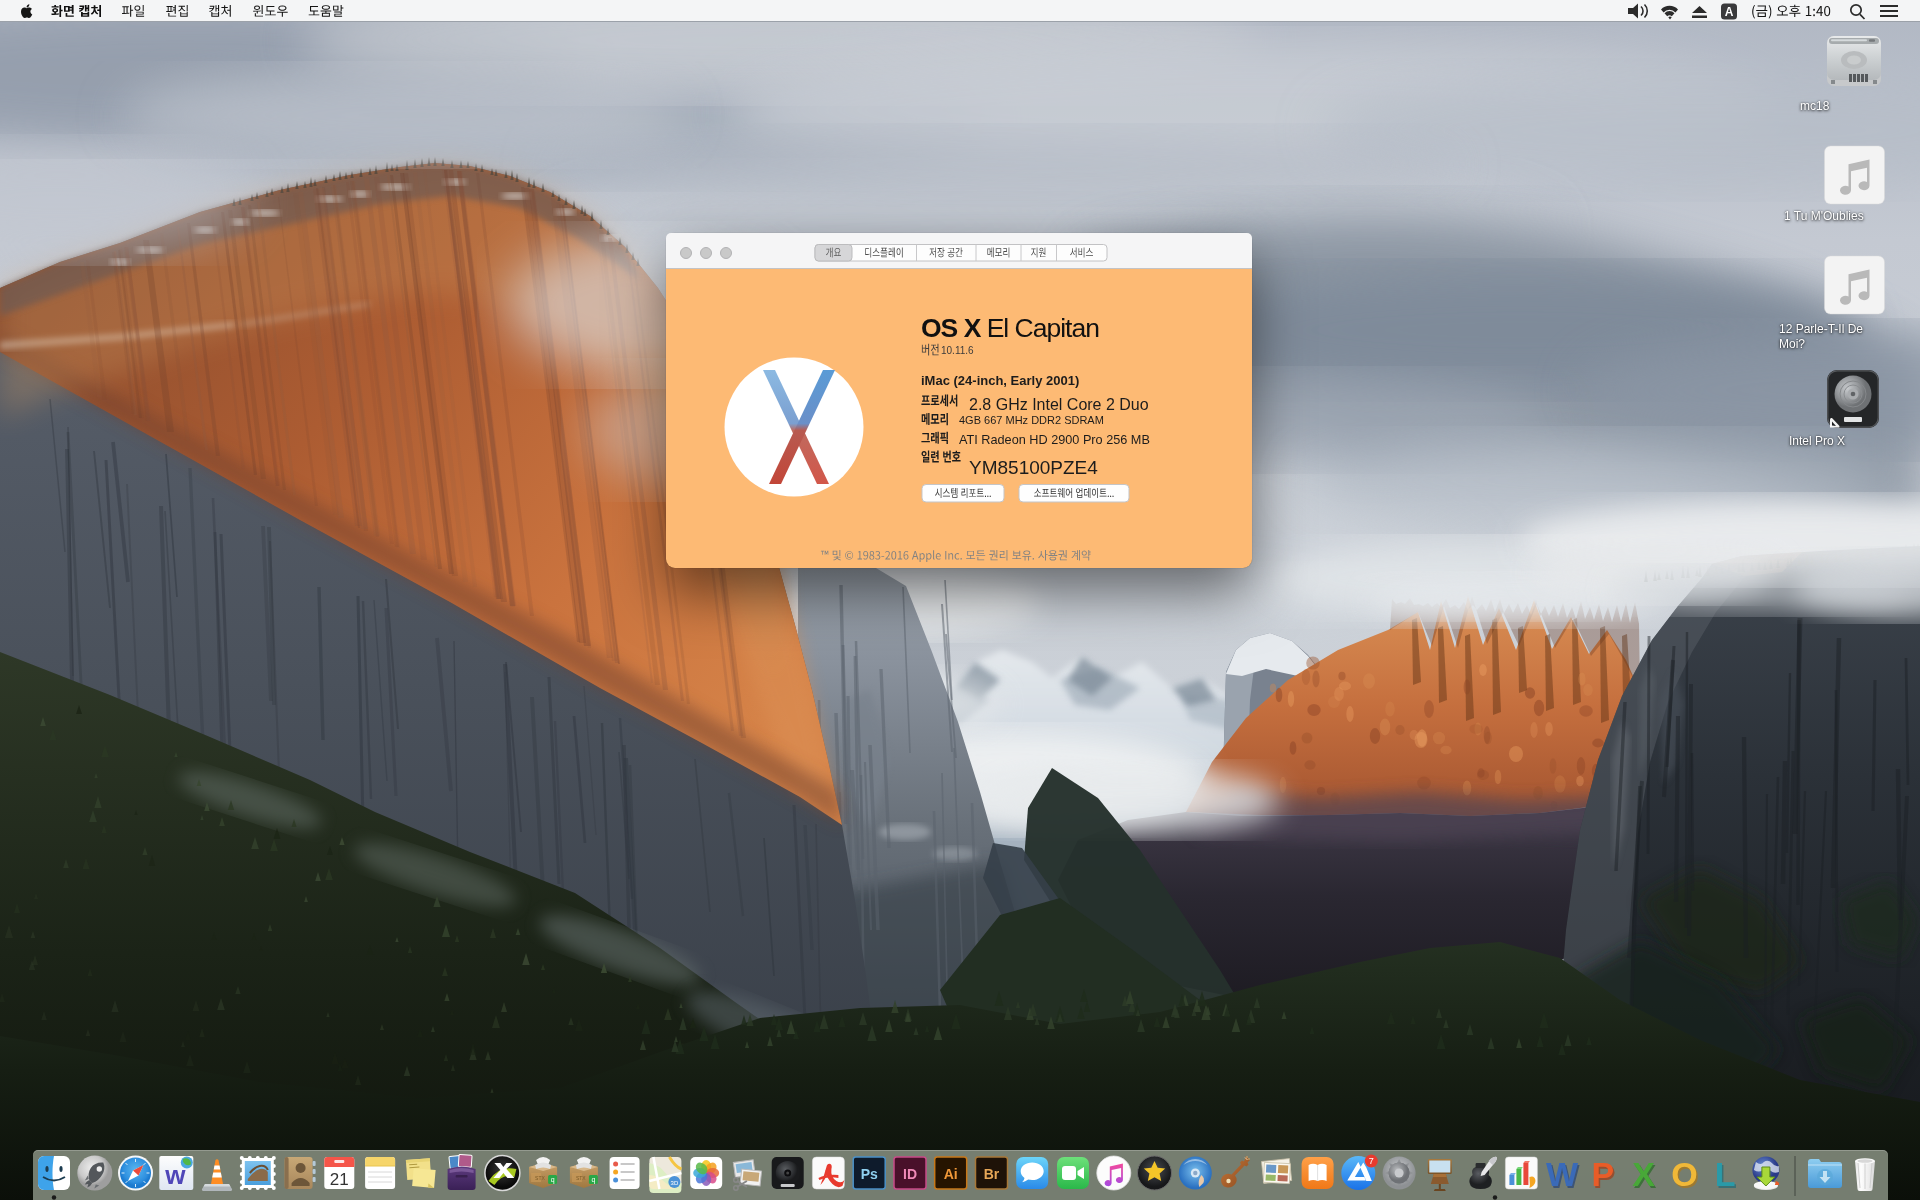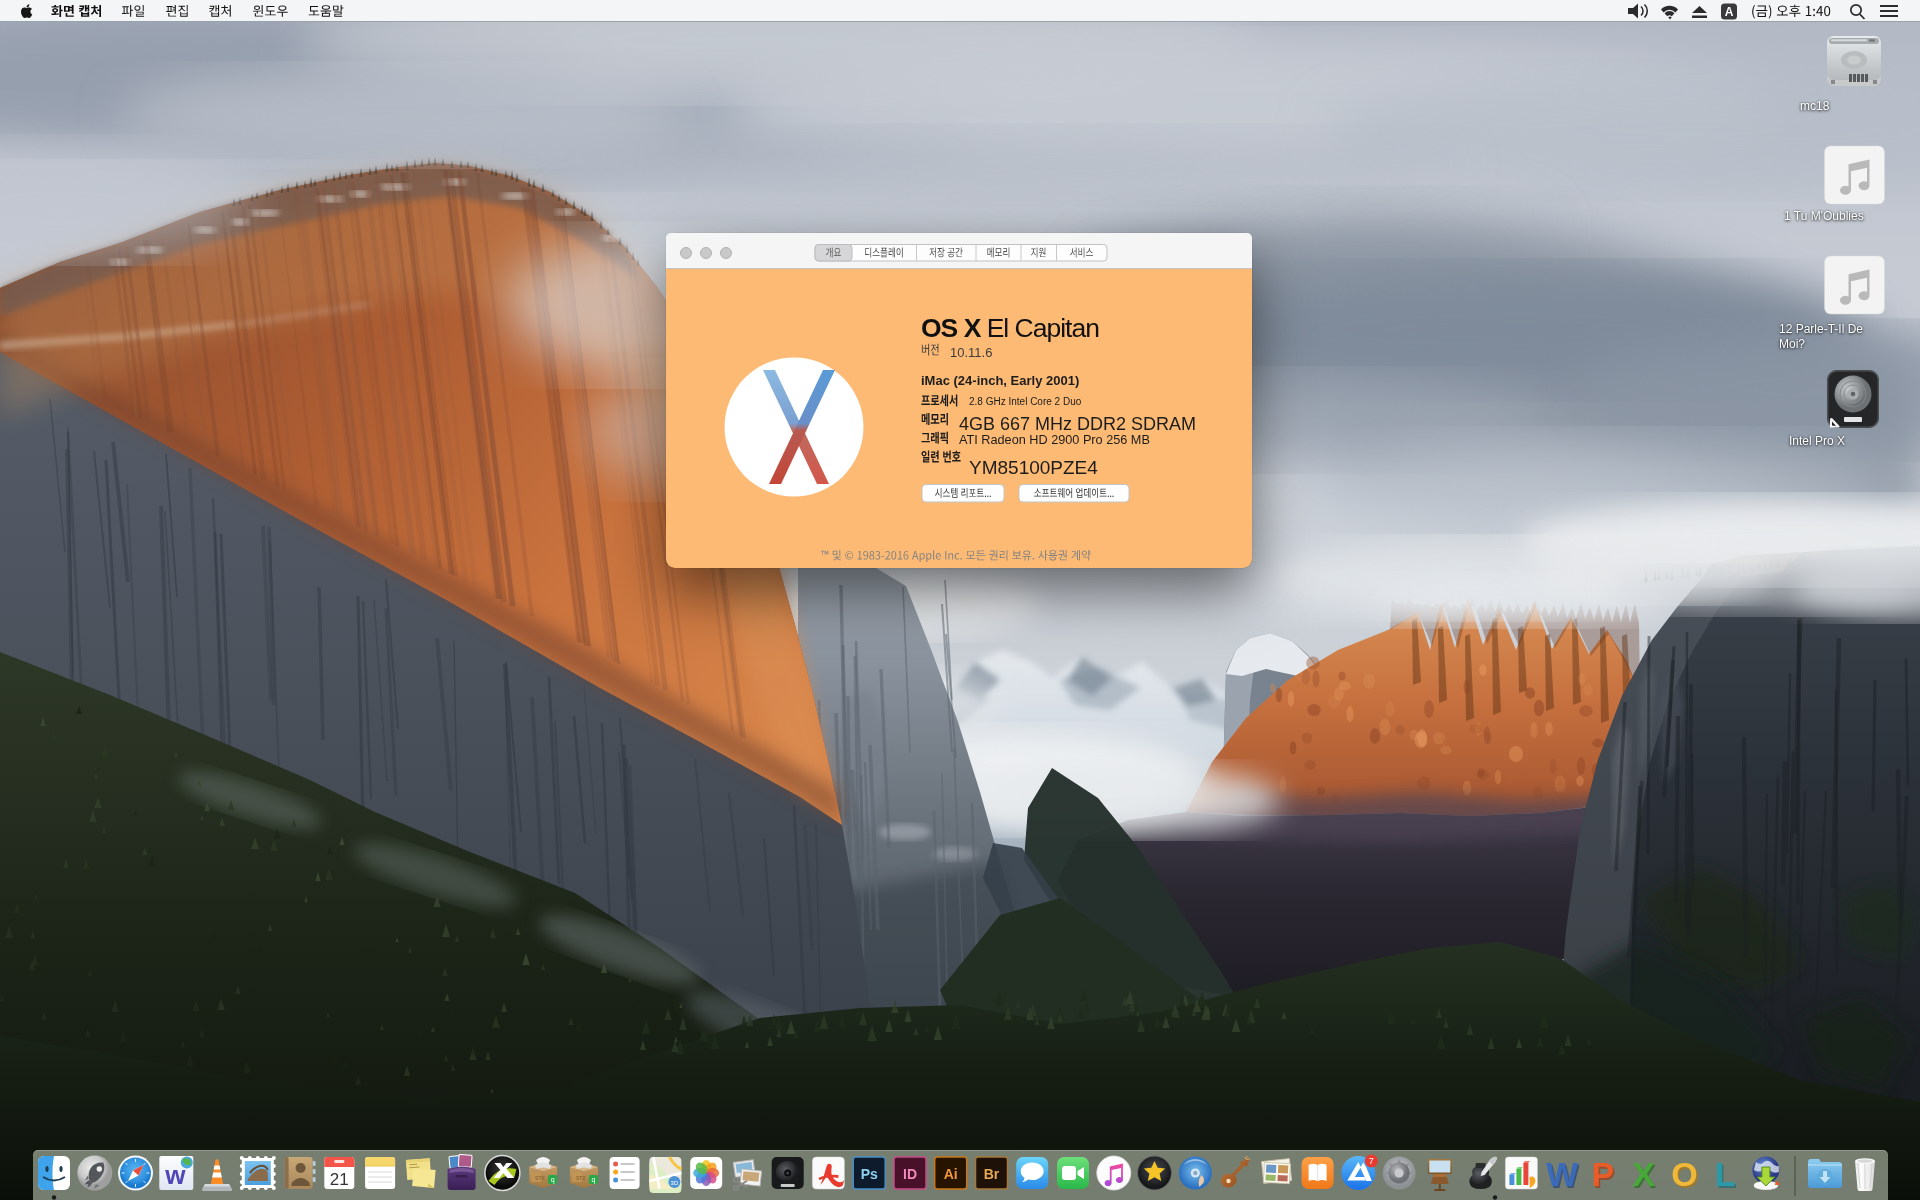--- a/index.html
+++ b/index.html
@@ -866,24 +866,24 @@
       <path transform="translate(255.0 191.0)" fill="#1c1c1c" d="M0.7 -9.7H4.4V-1.9H0.7ZM3.1 -8.3H1.9V-3.2H3.1ZM7.2 -10.9H8.5V1.1H7.2ZM3.7 -6.5H5.8V-5.1H3.7ZM5.3 -10.7H6.5V0.6H5.3Z M9.7 -1.7H18.3V-0.2H9.7ZM13.3 -4.3H14.7V-1.3H13.3ZM10.6 -10.0H17.3V-4.1H10.6ZM16.0 -8.6H12.0V-5.5H16.0Z M25.5 -10.9H26.9V1.2H25.5ZM19.6 -3.0H20.4Q21.2 -3.0 22.0 -3.1Q22.7 -3.1 23.4 -3.2Q24.1 -3.3 24.9 -3.4L25.0 -2.1Q23.9 -1.8 22.8 -1.7Q21.7 -1.6 20.4 -1.6H19.6ZM19.6 -9.9H24.0V-5.2H20.9V-2.5H19.6V-6.6H22.6V-8.5H19.6Z"></path>
       <path transform="translate(255.0 209.7)" fill="#1c1c1c" d="M1.3 -9.8H7.2V-8.4H1.3ZM0.4 -1.8H8.9V-0.4H0.4ZM6.5 -9.8H7.9V-8.4Q7.9 -7.5 7.9 -6.6Q7.8 -5.8 7.8 -4.8Q7.7 -3.8 7.5 -2.5L6.2 -2.7Q6.4 -3.9 6.4 -4.8Q6.5 -5.8 6.5 -6.7Q6.5 -7.5 6.5 -8.4Z M10.0 -2.9H10.7Q11.5 -2.9 12.3 -3.0Q13.0 -3.0 13.9 -3.2L14.0 -1.8Q13.1 -1.6 12.3 -1.6Q11.5 -1.5 10.7 -1.5H10.0ZM10.0 -9.7H13.5V-5.1H11.3V-2.4H10.0V-6.4H12.2V-8.3H10.0ZM16.5 -10.9H17.8V1.1H16.5ZM15.3 -6.3H16.8V-5.0H15.3ZM14.4 -10.7H15.7V0.6H14.4Z M19.5 -10.0H24.5V-8.6H19.5ZM19.4 -4.0 19.2 -5.4Q20.1 -5.4 21.0 -5.4Q22.0 -5.4 23.0 -5.5Q24.0 -5.5 24.9 -5.7L25.0 -4.4Q24.0 -4.2 23.1 -4.1Q22.1 -4.0 21.1 -4.0Q20.2 -4.0 19.4 -4.0ZM20.2 -8.9H21.5V-4.9H20.2ZM22.5 -8.9H23.8V-4.9H22.5ZM20.5 -3.0H26.9V1.2H25.5V-1.7H20.5ZM25.5 -10.9H26.9V-3.5H25.5Z"></path>
       <path transform="translate(255.0 228.5)" fill="#1c1c1c" d="M3.1 -10.5Q3.8 -10.5 4.3 -10.2Q4.9 -9.8 5.2 -9.2Q5.6 -8.6 5.6 -7.8Q5.6 -7.0 5.2 -6.4Q4.9 -5.7 4.3 -5.4Q3.8 -5.0 3.1 -5.0Q2.3 -5.0 1.8 -5.4Q1.2 -5.7 0.9 -6.4Q0.5 -7.0 0.5 -7.8Q0.5 -8.6 0.9 -9.2Q1.2 -9.8 1.8 -10.2Q2.3 -10.5 3.1 -10.5ZM3.1 -9.1Q2.7 -9.1 2.4 -9.0Q2.2 -8.8 2.0 -8.5Q1.9 -8.2 1.9 -7.8Q1.9 -7.4 2.0 -7.1Q2.2 -6.7 2.4 -6.6Q2.7 -6.4 3.1 -6.4Q3.4 -6.4 3.7 -6.6Q3.9 -6.7 4.1 -7.1Q4.3 -7.4 4.3 -7.8Q4.3 -8.2 4.1 -8.5Q3.9 -8.8 3.7 -9.0Q3.4 -9.1 3.1 -9.1ZM6.9 -10.9H8.2V-4.9H6.9ZM2.0 -4.4H8.2V-1.1H3.3V0.4H2.0V-2.3H6.9V-3.0H2.0ZM2.0 -0.3H8.4V1.0H2.0Z M10.1 -4.8H10.8Q11.6 -4.8 12.2 -4.9Q12.9 -4.9 13.4 -5.0Q14.0 -5.0 14.5 -5.1L14.7 -3.8Q14.1 -3.6 13.5 -3.6Q12.9 -3.5 12.3 -3.5Q11.6 -3.4 10.8 -3.4H10.1ZM10.1 -10.1H14.2V-6.2H11.4V-4.0H10.1V-7.5H12.9V-8.7H10.1ZM16.2 -10.9H17.6V-2.0H16.2ZM14.8 -9.1H16.5V-7.7H14.8ZM11.3 -0.5H17.8V0.9H11.3ZM11.3 -2.7H12.7V0.1H11.3ZM14.8 -6.4H16.5V-5.0H14.8Z M26.2 -7.7H28.7V-6.3H26.2ZM28.3 -10.9H29.7V-2.0H28.3ZM23.5 -0.4H29.9V0.9H23.5ZM23.5 -2.9H24.8V0.4H23.5ZM22.2 -10.1H23.5V-8.3H25.3V-10.1H26.6V-3.9H22.2ZM23.5 -6.9V-5.3H25.3V-6.9Z M31.5 -9.4H39.2V-8.0H31.5ZM31.1 -1.4H39.6V-0.1H31.1ZM34.7 -3.0H36.0V-0.9H34.7ZM35.4 -7.5Q36.3 -7.5 37.1 -7.2Q37.8 -6.9 38.2 -6.4Q38.5 -5.9 38.5 -5.1Q38.5 -4.4 38.2 -3.9Q37.8 -3.4 37.1 -3.1Q36.3 -2.8 35.4 -2.8Q34.4 -2.8 33.7 -3.1Q33.0 -3.4 32.6 -3.9Q32.2 -4.4 32.2 -5.1Q32.2 -5.9 32.6 -6.4Q33.0 -6.9 33.7 -7.2Q34.4 -7.5 35.4 -7.5ZM35.4 -6.2Q34.8 -6.2 34.4 -6.1Q34.0 -5.9 33.8 -5.7Q33.6 -5.5 33.6 -5.1Q33.6 -4.8 33.8 -4.6Q34.0 -4.4 34.4 -4.3Q34.8 -4.1 35.4 -4.1Q36.0 -4.1 36.4 -4.3Q36.7 -4.4 37.0 -4.6Q37.2 -4.8 37.2 -5.1Q37.2 -5.5 37.0 -5.7Q36.7 -5.9 36.4 -6.1Q36.0 -6.2 35.4 -6.2ZM34.7 -10.8H36.0V-8.5H34.7Z"></path>
       <rect x="256" y="251.5" width="82" height="17.5" rx="4" fill="#fefefe" stroke="#c5c5c7" stroke-width="1"></rect>
       <rect x="353" y="251.5" width="110" height="17.5" rx="4" fill="#fefefe" stroke="#c5c5c7" stroke-width="1"></rect>
       <path transform="translate(268.6 264.0)" fill="#333" d="M2.5 -8.2H3.1V-6.5Q3.1 -5.6 2.9 -4.8Q2.7 -4.0 2.4 -3.3Q2.1 -2.6 1.7 -2.1Q1.3 -1.5 0.8 -1.2L0.4 -2.0Q0.8 -2.2 1.2 -2.7Q1.6 -3.2 1.9 -3.8Q2.1 -4.4 2.3 -5.1Q2.5 -5.8 2.5 -6.5ZM2.6 -8.2H3.2V-6.5Q3.2 -5.8 3.3 -5.1Q3.5 -4.5 3.8 -3.9Q4.1 -3.3 4.4 -2.8Q4.8 -2.4 5.3 -2.1L4.8 -1.4Q4.4 -1.7 3.9 -2.2Q3.5 -2.7 3.2 -3.4Q2.9 -4.1 2.8 -4.9Q2.6 -5.6 2.6 -6.5ZM6.1 -9.1H6.8V0.9H6.1Z M11.4 -8.4H12.1V-7.6Q12.1 -7.0 11.9 -6.4Q11.7 -5.8 11.4 -5.3Q11.1 -4.8 10.7 -4.4Q10.3 -4.0 9.8 -3.8Q9.4 -3.5 8.9 -3.3L8.6 -4.1Q9.0 -4.2 9.4 -4.4Q9.8 -4.7 10.2 -5.0Q10.6 -5.3 10.8 -5.8Q11.1 -6.2 11.3 -6.7Q11.4 -7.1 11.4 -7.6ZM11.6 -8.4H12.2V-7.6Q12.2 -7.1 12.3 -6.7Q12.5 -6.2 12.8 -5.8Q13.1 -5.3 13.4 -5.0Q13.8 -4.7 14.2 -4.4Q14.6 -4.2 15.0 -4.1L14.7 -3.3Q14.2 -3.5 13.8 -3.8Q13.3 -4.0 12.9 -4.4Q12.5 -4.8 12.2 -5.3Q11.9 -5.8 11.7 -6.4Q11.6 -7.0 11.6 -7.6ZM8.3 -1.2H15.4V-0.5H8.3Z M19.6 -6.6H20.9V-5.9H19.6ZM16.6 -4.4H17.1Q17.7 -4.4 18.1 -4.5Q18.6 -4.5 19.0 -4.5Q19.4 -4.6 19.8 -4.7L19.9 -4.0Q19.5 -3.9 19.1 -3.8Q18.6 -3.7 18.2 -3.7Q17.7 -3.7 17.1 -3.7H16.6ZM16.6 -8.4H19.5V-7.7H17.3V-4.0H16.6ZM17.0 -6.5H19.2V-5.8H17.0ZM22.1 -9.1H22.8V-3.1H22.1ZM20.6 -8.9H21.3V-3.2H20.6ZM17.7 -2.6H22.8V0.7H17.7ZM22.1 -1.9H18.4V-0.0H22.1Z M32.1 -9.1H32.8V0.9H32.1ZM26.9 -2.3H27.5Q28.2 -2.3 28.8 -2.3Q29.4 -2.4 30.0 -2.4Q30.7 -2.5 31.4 -2.7L31.4 -1.9Q30.4 -1.7 29.4 -1.6Q28.5 -1.5 27.5 -1.5H26.9ZM26.9 -8.2H30.4V-4.6H27.6V-2.0H26.9V-5.4H29.7V-7.4H26.9Z M34.3 -1.1H41.4V-0.4H34.3ZM37.5 -3.7H38.2V-0.8H37.5ZM34.9 -8.1H40.7V-7.4H34.9ZM35.0 -4.1H40.7V-3.4H35.0ZM36.1 -7.5H36.9V-4.0H36.1ZM38.8 -7.5H39.5V-4.0H38.8Z M43.1 -3.7H48.4V-3.0H43.1ZM42.2 -1.2H49.2V-0.4H42.2ZM43.1 -8.2H48.4V-7.5H43.8V-3.5H43.1ZM43.6 -6.0H48.2V-5.3H43.6Z M50.9 0.1Q50.6 0.1 50.5 -0.1Q50.3 -0.3 50.3 -0.6Q50.3 -1.0 50.5 -1.2Q50.6 -1.4 50.9 -1.4Q51.1 -1.4 51.3 -1.2Q51.4 -1.0 51.4 -0.6Q51.4 -0.3 51.3 -0.1Q51.1 0.1 50.9 0.1Z M53.3 0.1Q53.0 0.1 52.9 -0.1Q52.7 -0.3 52.7 -0.6Q52.7 -1.0 52.9 -1.2Q53.0 -1.4 53.3 -1.4Q53.5 -1.4 53.7 -1.2Q53.8 -1.0 53.8 -0.6Q53.8 -0.3 53.7 -0.1Q53.5 0.1 53.3 0.1Z M55.6 0.1Q55.4 0.1 55.2 -0.1Q55.1 -0.3 55.1 -0.6Q55.1 -1.0 55.2 -1.2Q55.4 -1.4 55.6 -1.4Q55.9 -1.4 56.0 -1.2Q56.2 -1.0 56.2 -0.6Q56.2 -0.3 56.0 -0.1Q55.9 0.1 55.6 0.1Z"></path>
       <path transform="translate(367.7 264.0)" fill="#333" d="M0.4 -1.2H7.5V-0.4H0.4ZM3.6 -3.6H4.3V-0.9H3.6ZM3.5 -8.4H4.2V-7.7Q4.2 -7.0 4.0 -6.5Q3.8 -5.9 3.5 -5.4Q3.2 -4.9 2.8 -4.5Q2.4 -4.1 1.9 -3.9Q1.5 -3.6 1.0 -3.5L0.7 -4.2Q1.1 -4.3 1.5 -4.6Q1.9 -4.8 2.3 -5.1Q2.7 -5.4 2.9 -5.8Q3.2 -6.2 3.4 -6.7Q3.5 -7.2 3.5 -7.7ZM3.7 -8.4H4.3V-7.7Q4.3 -7.2 4.4 -6.7Q4.6 -6.2 4.9 -5.8Q5.2 -5.4 5.5 -5.1Q5.9 -4.8 6.3 -4.6Q6.7 -4.3 7.1 -4.2L6.8 -3.5Q6.3 -3.6 5.9 -3.9Q5.4 -4.1 5.0 -4.5Q4.6 -4.9 4.3 -5.4Q4.0 -5.9 3.8 -6.5Q3.7 -7.0 3.7 -7.7Z M8.3 -1.2H15.4V-0.4H8.3ZM8.9 -8.1H14.7V-7.3H8.9ZM9.0 -3.9H14.7V-3.2H9.0ZM10.1 -7.4H10.9V-3.8H10.1ZM12.8 -7.4H13.5V-3.8H12.8Z M17.1 -3.7H22.4V-3.0H17.1ZM16.2 -1.2H23.3V-0.4H16.2ZM17.1 -8.2H22.4V-7.5H17.8V-3.5H17.1ZM17.6 -6.0H22.2V-5.3H17.6Z M26.1 -8.5Q26.6 -8.5 26.9 -8.2Q27.3 -8.0 27.5 -7.6Q27.7 -7.2 27.7 -6.6Q27.7 -6.1 27.5 -5.7Q27.3 -5.2 26.9 -5.0Q26.6 -4.8 26.1 -4.8Q25.6 -4.8 25.2 -5.0Q24.8 -5.2 24.6 -5.7Q24.4 -6.1 24.4 -6.6Q24.4 -7.2 24.6 -7.6Q24.8 -8.0 25.2 -8.2Q25.6 -8.5 26.1 -8.5ZM26.1 -7.8Q25.8 -7.8 25.5 -7.6Q25.3 -7.5 25.2 -7.2Q25.0 -7.0 25.0 -6.6Q25.0 -6.3 25.2 -6.0Q25.3 -5.8 25.5 -5.6Q25.8 -5.5 26.1 -5.5Q26.4 -5.5 26.6 -5.6Q26.8 -5.8 27.0 -6.0Q27.1 -6.3 27.1 -6.6Q27.1 -7.0 27.0 -7.2Q26.8 -7.5 26.6 -7.6Q26.4 -7.8 26.1 -7.8ZM30.0 -9.1H30.7V0.9H30.0ZM28.5 -8.9H29.2V0.3H28.5ZM27.1 -2.6H28.8V-1.9H27.1ZM25.7 -3.6H26.4V0.0H25.7ZM24.1 -3.3 24.0 -4.0Q24.4 -4.0 24.9 -4.0Q25.4 -4.0 26.0 -4.1Q26.5 -4.1 27.0 -4.1Q27.6 -4.2 28.0 -4.3L28.1 -3.6Q27.4 -3.4 26.7 -3.4Q26.0 -3.3 25.3 -3.3Q24.6 -3.3 24.1 -3.3Z M34.1 -8.3Q34.6 -8.3 35.1 -7.9Q35.5 -7.5 35.8 -6.7Q36.0 -5.9 36.0 -4.9Q36.0 -3.8 35.8 -3.0Q35.5 -2.2 35.1 -1.8Q34.6 -1.4 34.1 -1.4Q33.5 -1.4 33.1 -1.8Q32.6 -2.2 32.4 -3.0Q32.1 -3.8 32.1 -4.9Q32.1 -5.9 32.4 -6.7Q32.6 -7.5 33.1 -7.9Q33.5 -8.3 34.1 -8.3ZM34.1 -7.5Q33.7 -7.5 33.4 -7.2Q33.1 -6.9 33.0 -6.3Q32.8 -5.7 32.8 -4.9Q32.8 -4.1 33.0 -3.5Q33.1 -2.9 33.4 -2.5Q33.7 -2.2 34.1 -2.2Q34.4 -2.2 34.7 -2.5Q35.0 -2.9 35.2 -3.5Q35.3 -4.1 35.3 -4.9Q35.3 -5.7 35.2 -6.3Q35.0 -6.9 34.7 -7.2Q34.4 -7.5 34.1 -7.5ZM37.7 -9.1H38.4V0.9H37.7ZM35.8 -5.3H38.0V-4.6H35.8Z M46.1 -6.7H48.2V-6.0H46.1ZM44.3 -8.6Q44.9 -8.6 45.4 -8.3Q45.8 -8.1 46.1 -7.5Q46.3 -7.0 46.3 -6.3Q46.3 -5.7 46.1 -5.1Q45.8 -4.6 45.4 -4.3Q44.9 -4.0 44.3 -4.0Q43.7 -4.0 43.3 -4.3Q42.8 -4.6 42.6 -5.1Q42.3 -5.7 42.3 -6.3Q42.3 -7.0 42.6 -7.5Q42.8 -8.1 43.3 -8.3Q43.7 -8.6 44.3 -8.6ZM44.3 -7.9Q43.9 -7.9 43.7 -7.7Q43.4 -7.5 43.2 -7.1Q43.0 -6.8 43.0 -6.3Q43.0 -5.9 43.2 -5.5Q43.4 -5.2 43.7 -5.0Q43.9 -4.8 44.3 -4.8Q44.7 -4.8 45.0 -5.0Q45.3 -5.2 45.5 -5.5Q45.6 -5.9 45.6 -6.3Q45.6 -6.8 45.5 -7.1Q45.3 -7.5 45.0 -7.7Q44.7 -7.9 44.3 -7.9ZM47.9 -9.1H48.6V-3.8H47.9ZM43.6 -3.3H44.3V-2.0H47.9V-3.3H48.6V0.7H43.6ZM44.3 -1.3V-0.0H47.9V-1.3Z M56.0 -9.1H56.7V0.9H56.0ZM52.8 -5.3H54.7V-4.5H52.8ZM54.4 -8.9H55.1V0.3H54.4ZM50.4 -2.3H50.9Q51.5 -2.3 52.0 -2.3Q52.4 -2.3 52.8 -2.4Q53.3 -2.5 53.7 -2.6L53.8 -1.8Q53.3 -1.7 52.9 -1.6Q52.5 -1.6 52.0 -1.6Q51.5 -1.5 50.9 -1.5H50.4ZM50.4 -7.9H53.3V-7.1H51.1V-2.0H50.4Z M63.6 -9.1H64.3V0.9H63.6ZM60.3 -8.3Q60.8 -8.3 61.3 -7.9Q61.7 -7.5 62.0 -6.7Q62.2 -5.9 62.2 -4.9Q62.2 -3.8 62.0 -3.0Q61.7 -2.2 61.3 -1.8Q60.8 -1.4 60.3 -1.4Q59.7 -1.4 59.2 -1.8Q58.8 -2.2 58.5 -3.0Q58.3 -3.8 58.3 -4.9Q58.3 -5.9 58.5 -6.7Q58.8 -7.5 59.2 -7.9Q59.7 -8.3 60.3 -8.3ZM60.3 -7.5Q59.9 -7.5 59.6 -7.2Q59.3 -6.9 59.1 -6.3Q59.0 -5.7 59.0 -4.9Q59.0 -4.1 59.1 -3.5Q59.3 -2.9 59.6 -2.5Q59.9 -2.2 60.3 -2.2Q60.6 -2.2 60.9 -2.5Q61.2 -2.9 61.4 -3.5Q61.5 -4.1 61.5 -4.9Q61.5 -5.7 61.4 -6.3Q61.2 -6.9 60.9 -7.2Q60.6 -7.5 60.3 -7.5Z M66.8 -3.7H72.1V-3.0H66.8ZM65.9 -1.2H72.9V-0.4H65.9ZM66.8 -8.2H72.0V-7.5H67.5V-3.5H66.8ZM67.3 -6.0H71.9V-5.3H67.3Z M74.6 0.1Q74.3 0.1 74.2 -0.1Q74.0 -0.3 74.0 -0.6Q74.0 -1.0 74.2 -1.2Q74.3 -1.4 74.6 -1.4Q74.8 -1.4 75.0 -1.2Q75.1 -1.0 75.1 -0.6Q75.1 -0.3 75.0 -0.1Q74.8 0.1 74.6 0.1Z M76.9 0.1Q76.7 0.1 76.5 -0.1Q76.4 -0.3 76.4 -0.6Q76.4 -1.0 76.5 -1.2Q76.7 -1.4 76.9 -1.4Q77.2 -1.4 77.3 -1.2Q77.5 -1.0 77.5 -0.6Q77.5 -0.3 77.3 -0.1Q77.2 0.1 76.9 0.1Z M79.3 0.1Q79.1 0.1 78.9 -0.1Q78.8 -0.3 78.8 -0.6Q78.8 -1.0 78.9 -1.2Q79.1 -1.4 79.3 -1.4Q79.6 -1.4 79.7 -1.2Q79.9 -1.0 79.9 -0.6Q79.9 -0.3 79.7 -0.1Q79.6 0.1 79.3 0.1Z"></path>
       <path transform="translate(154.9 326.5)" fill="#828282" d="M1.3 -4.7V-8.0H0.0V-8.7H3.2V-8.0H2.0V-4.7ZM3.8 -4.7V-8.7H4.7L5.3 -7.2L5.6 -6.2H5.6L6.0 -7.2L6.5 -8.7H7.4V-4.7H6.8V-6.5L6.8 -7.8H6.8L5.9 -5.3H5.3L4.4 -7.8H4.4L4.5 -6.5V-4.7Z M11.8 -8.8H16.4V-4.6H11.8ZM15.5 -8.1H12.7V-5.3H15.5ZM18.5 -9.5H19.4V-3.5H18.5ZM15.8 -2.3H16.5V-2.1Q16.5 -1.5 16.2 -1.1Q15.9 -0.6 15.4 -0.2Q14.9 0.2 14.2 0.5Q13.5 0.7 12.8 0.9L12.5 0.1Q13.0 0.1 13.5 -0.1Q14.0 -0.2 14.4 -0.5Q14.8 -0.7 15.1 -0.9Q15.4 -1.2 15.6 -1.5Q15.8 -1.8 15.8 -2.1ZM15.9 -2.3H16.7V-2.1Q16.7 -1.7 17.0 -1.4Q17.2 -1.0 17.7 -0.7Q18.1 -0.4 18.7 -0.2Q19.3 0.0 19.9 0.1L19.6 0.9Q18.9 0.7 18.2 0.5Q17.5 0.2 17.0 -0.2Q16.5 -0.6 16.2 -1.1Q15.9 -1.6 15.9 -2.1ZM12.9 -2.8H19.6V-2.1H12.9ZM15.8 -3.8H16.7V-2.5H15.8Z M28.3 0.1Q27.5 0.1 26.8 -0.2Q26.0 -0.5 25.5 -1.0Q25.0 -1.6 24.6 -2.4Q24.3 -3.2 24.3 -4.2Q24.3 -5.1 24.6 -5.9Q25.0 -6.7 25.5 -7.3Q26.0 -7.8 26.8 -8.1Q27.5 -8.4 28.3 -8.4Q29.1 -8.4 29.8 -8.1Q30.5 -7.8 31.0 -7.3Q31.6 -6.7 31.9 -5.9Q32.2 -5.1 32.2 -4.2Q32.2 -3.2 31.9 -2.4Q31.6 -1.6 31.0 -1.0Q30.5 -0.5 29.8 -0.2Q29.1 0.1 28.3 0.1ZM28.3 -0.4Q29.0 -0.4 29.6 -0.7Q30.2 -0.9 30.6 -1.4Q31.1 -1.9 31.4 -2.6Q31.6 -3.3 31.6 -4.2Q31.6 -5.0 31.4 -5.7Q31.1 -6.4 30.6 -6.9Q30.2 -7.3 29.6 -7.6Q29.0 -7.9 28.3 -7.9Q27.6 -7.9 27.0 -7.6Q26.4 -7.3 25.9 -6.9Q25.4 -6.4 25.2 -5.7Q24.9 -5.0 24.9 -4.2Q24.9 -3.3 25.2 -2.6Q25.4 -1.9 25.9 -1.4Q26.4 -0.9 27.0 -0.7Q27.6 -0.4 28.3 -0.4ZM28.4 -1.6Q27.7 -1.6 27.2 -1.9Q26.7 -2.2 26.4 -2.8Q26.1 -3.4 26.1 -4.2Q26.1 -4.9 26.5 -5.4Q26.8 -6.0 27.3 -6.3Q27.8 -6.6 28.4 -6.6Q28.9 -6.6 29.3 -6.4Q29.6 -6.2 29.9 -5.9L29.5 -5.3Q29.2 -5.6 29.0 -5.7Q28.8 -5.9 28.4 -5.9Q27.8 -5.9 27.4 -5.4Q27.0 -4.9 27.0 -4.2Q27.0 -3.3 27.3 -2.8Q27.7 -2.3 28.4 -2.3Q28.8 -2.3 29.1 -2.5Q29.4 -2.6 29.6 -2.9L30.0 -2.3Q29.7 -2.0 29.3 -1.8Q28.9 -1.6 28.4 -1.6Z M36.7 0.0V-0.9H38.5V-7.2H37.1V-7.8Q37.6 -7.9 38.0 -8.1Q38.4 -8.2 38.7 -8.4H39.5V-0.9H41.1V0.0Z M44.4 0.1Q43.7 0.1 43.3 -0.1Q42.8 -0.3 42.5 -0.7L43.0 -1.4Q43.3 -1.1 43.6 -0.9Q44.0 -0.7 44.4 -0.7Q44.8 -0.7 45.1 -0.9Q45.5 -1.1 45.8 -1.6Q46.0 -2.0 46.2 -2.8Q46.4 -3.5 46.4 -4.6Q46.4 -5.6 46.2 -6.3Q46.0 -7.0 45.6 -7.4Q45.2 -7.8 44.6 -7.8Q44.2 -7.8 43.9 -7.5Q43.6 -7.3 43.4 -6.9Q43.2 -6.4 43.2 -5.8Q43.2 -5.3 43.4 -4.9Q43.6 -4.4 43.9 -4.2Q44.2 -4.0 44.7 -4.0Q45.1 -4.0 45.5 -4.2Q46.0 -4.5 46.4 -5.1L46.4 -4.3Q46.2 -4.0 45.9 -3.7Q45.5 -3.5 45.2 -3.3Q44.9 -3.2 44.5 -3.2Q43.8 -3.2 43.3 -3.5Q42.8 -3.8 42.6 -4.4Q42.3 -5.0 42.3 -5.8Q42.3 -6.7 42.6 -7.3Q42.9 -7.9 43.5 -8.2Q44.0 -8.6 44.6 -8.6Q45.2 -8.6 45.7 -8.3Q46.2 -8.1 46.5 -7.6Q46.9 -7.1 47.1 -6.3Q47.3 -5.6 47.3 -4.6Q47.3 -3.3 47.1 -2.4Q46.8 -1.5 46.4 -0.9Q46.0 -0.4 45.5 -0.1Q44.9 0.1 44.4 0.1Z M50.9 0.1Q50.2 0.1 49.6 -0.1Q49.0 -0.4 48.7 -0.9Q48.4 -1.4 48.4 -2.1Q48.4 -2.7 48.6 -3.1Q48.8 -3.6 49.2 -3.9Q49.5 -4.2 49.9 -4.4V-4.5Q49.4 -4.8 49.1 -5.3Q48.8 -5.8 48.8 -6.4Q48.8 -7.1 49.1 -7.5Q49.3 -8.0 49.8 -8.3Q50.3 -8.6 51.0 -8.6Q51.7 -8.6 52.1 -8.3Q52.6 -8.0 52.9 -7.5Q53.2 -7.0 53.2 -6.3Q53.2 -5.9 53.0 -5.5Q52.8 -5.1 52.6 -4.8Q52.3 -4.5 52.1 -4.3V-4.2Q52.5 -4.0 52.8 -3.7Q53.1 -3.4 53.3 -3.0Q53.4 -2.6 53.4 -2.0Q53.4 -1.4 53.1 -0.9Q52.8 -0.4 52.3 -0.1Q51.7 0.1 50.9 0.1ZM51.5 -4.6Q51.9 -5.0 52.1 -5.4Q52.3 -5.8 52.3 -6.3Q52.3 -6.7 52.2 -7.0Q52.0 -7.4 51.7 -7.6Q51.4 -7.8 51.0 -7.8Q50.4 -7.8 50.0 -7.4Q49.7 -7.0 49.7 -6.4Q49.7 -5.9 49.9 -5.6Q50.2 -5.2 50.6 -5.0Q51.0 -4.8 51.5 -4.6ZM51.0 -0.6Q51.4 -0.6 51.8 -0.8Q52.1 -1.0 52.3 -1.3Q52.5 -1.6 52.5 -2.1Q52.5 -2.5 52.3 -2.8Q52.1 -3.1 51.9 -3.3Q51.6 -3.6 51.2 -3.7Q50.8 -3.9 50.4 -4.1Q49.9 -3.8 49.6 -3.3Q49.3 -2.8 49.3 -2.2Q49.3 -1.7 49.5 -1.4Q49.7 -1.0 50.1 -0.8Q50.5 -0.6 51.0 -0.6Z M56.8 0.1Q56.2 0.1 55.7 -0.0Q55.2 -0.2 54.9 -0.4Q54.5 -0.7 54.3 -1.0L54.8 -1.7Q55.1 -1.3 55.6 -1.0Q56.1 -0.7 56.8 -0.7Q57.2 -0.7 57.6 -0.9Q58.0 -1.1 58.2 -1.5Q58.4 -1.8 58.4 -2.3Q58.4 -2.8 58.1 -3.2Q57.9 -3.6 57.4 -3.8Q56.8 -4.0 55.9 -4.0V-4.8Q56.7 -4.8 57.2 -5.0Q57.7 -5.2 57.9 -5.6Q58.1 -5.9 58.1 -6.4Q58.1 -7.0 57.7 -7.4Q57.4 -7.7 56.8 -7.7Q56.3 -7.7 55.9 -7.5Q55.4 -7.3 55.1 -6.9L54.6 -7.6Q55.0 -8.0 55.6 -8.3Q56.1 -8.6 56.8 -8.6Q57.5 -8.6 58.0 -8.3Q58.5 -8.1 58.8 -7.6Q59.1 -7.1 59.1 -6.5Q59.1 -5.7 58.7 -5.2Q58.3 -4.7 57.7 -4.5V-4.4Q58.2 -4.3 58.6 -4.0Q58.9 -3.7 59.2 -3.3Q59.4 -2.8 59.4 -2.3Q59.4 -1.5 59.0 -1.0Q58.7 -0.4 58.1 -0.1Q57.5 0.1 56.8 0.1Z M60.5 -2.8V-3.6H63.3V-2.8Z M64.3 0.0V-0.6Q65.5 -1.8 66.4 -2.7Q67.2 -3.7 67.6 -4.5Q68.0 -5.3 68.0 -6.1Q68.0 -6.5 67.8 -6.9Q67.6 -7.3 67.3 -7.5Q67.0 -7.7 66.5 -7.7Q66.0 -7.7 65.6 -7.5Q65.1 -7.2 64.8 -6.8L64.2 -7.3Q64.7 -7.9 65.3 -8.2Q65.8 -8.6 66.6 -8.6Q67.3 -8.6 67.8 -8.3Q68.4 -8.0 68.6 -7.4Q68.9 -6.9 68.9 -6.1Q68.9 -5.3 68.5 -4.4Q68.1 -3.5 67.4 -2.7Q66.7 -1.8 65.8 -0.8Q66.1 -0.9 66.5 -0.9Q66.8 -0.9 67.1 -0.9H69.3V0.0Z M72.9 0.1Q72.1 0.1 71.6 -0.3Q71.0 -0.8 70.7 -1.8Q70.4 -2.8 70.4 -4.2Q70.4 -5.7 70.7 -6.7Q71.0 -7.6 71.6 -8.1Q72.1 -8.6 72.9 -8.6Q73.7 -8.6 74.2 -8.1Q74.8 -7.6 75.1 -6.7Q75.4 -5.7 75.4 -4.2Q75.4 -2.8 75.1 -1.8Q74.8 -0.8 74.2 -0.3Q73.7 0.1 72.9 0.1ZM72.9 -0.7Q73.4 -0.7 73.7 -1.1Q74.0 -1.4 74.2 -2.2Q74.4 -3.0 74.4 -4.2Q74.4 -5.5 74.2 -6.3Q74.0 -7.0 73.7 -7.4Q73.4 -7.8 72.9 -7.8Q72.5 -7.8 72.1 -7.4Q71.8 -7.0 71.6 -6.3Q71.4 -5.5 71.4 -4.2Q71.4 -3.0 71.6 -2.2Q71.8 -1.4 72.1 -1.1Q72.5 -0.7 72.9 -0.7Z M76.9 0.0V-0.9H78.7V-7.2H77.3V-7.8Q77.8 -7.9 78.2 -8.1Q78.6 -8.2 78.9 -8.4H79.7V-0.9H81.3V0.0Z M85.3 0.1Q84.7 0.1 84.2 -0.1Q83.7 -0.4 83.4 -0.9Q83.0 -1.4 82.8 -2.2Q82.6 -3.0 82.6 -4.0Q82.6 -5.3 82.8 -6.1Q83.1 -7.0 83.5 -7.5Q83.9 -8.1 84.5 -8.3Q85.0 -8.6 85.6 -8.6Q86.2 -8.6 86.6 -8.3Q87.1 -8.1 87.4 -7.7L86.9 -7.1Q86.6 -7.4 86.3 -7.5Q86.0 -7.7 85.6 -7.7Q85.0 -7.7 84.6 -7.4Q84.1 -7.0 83.8 -6.2Q83.5 -5.4 83.5 -4.0Q83.5 -2.9 83.7 -2.2Q83.9 -1.4 84.3 -1.1Q84.7 -0.7 85.3 -0.7Q85.7 -0.7 86.0 -0.9Q86.3 -1.2 86.5 -1.6Q86.6 -2.0 86.6 -2.6Q86.6 -3.2 86.5 -3.6Q86.3 -4.0 86.0 -4.2Q85.7 -4.5 85.2 -4.5Q84.8 -4.5 84.4 -4.2Q83.9 -3.9 83.5 -3.3L83.5 -4.1Q83.7 -4.5 84.0 -4.7Q84.3 -5.0 84.7 -5.1Q85.0 -5.2 85.4 -5.2Q86.0 -5.2 86.5 -4.9Q87.0 -4.6 87.3 -4.1Q87.6 -3.5 87.6 -2.6Q87.6 -1.8 87.3 -1.2Q87.0 -0.5 86.4 -0.2Q85.9 0.1 85.3 0.1Z M91.0 0.0 93.8 -8.4H94.9L97.6 0.0H96.5L95.1 -4.7Q94.9 -5.4 94.7 -6.1Q94.5 -6.8 94.3 -7.6H94.3Q94.1 -6.8 93.9 -6.1Q93.7 -5.4 93.5 -4.7L92.1 0.0ZM92.5 -2.6V-3.4H96.2V-2.6Z M98.7 2.6V-6.2H99.5L99.6 -5.5H99.6Q100.0 -5.9 100.5 -6.1Q101.0 -6.4 101.5 -6.4Q102.2 -6.4 102.8 -6.0Q103.3 -5.6 103.6 -4.9Q103.8 -4.2 103.8 -3.2Q103.8 -2.2 103.5 -1.4Q103.1 -0.6 102.5 -0.2Q101.9 0.1 101.3 0.1Q100.9 0.1 100.4 -0.0Q100.0 -0.2 99.6 -0.6L99.7 0.5V2.6ZM101.1 -0.7Q101.6 -0.7 102.0 -1.0Q102.4 -1.3 102.6 -1.9Q102.8 -2.4 102.8 -3.2Q102.8 -3.9 102.6 -4.4Q102.5 -4.9 102.1 -5.2Q101.8 -5.5 101.2 -5.5Q100.9 -5.5 100.5 -5.3Q100.1 -5.1 99.7 -4.7V-1.4Q100.1 -1.0 100.4 -0.9Q100.8 -0.7 101.1 -0.7Z M105.4 2.6V-6.2H106.2L106.3 -5.5H106.4Q106.8 -5.9 107.3 -6.1Q107.7 -6.4 108.3 -6.4Q109.0 -6.4 109.6 -6.0Q110.1 -5.6 110.3 -4.9Q110.6 -4.2 110.6 -3.2Q110.6 -2.2 110.2 -1.4Q109.9 -0.6 109.3 -0.2Q108.7 0.1 108.0 0.1Q107.6 0.1 107.2 -0.0Q106.8 -0.2 106.4 -0.6L106.4 0.5V2.6ZM107.9 -0.7Q108.4 -0.7 108.8 -1.0Q109.1 -1.3 109.4 -1.9Q109.6 -2.4 109.6 -3.2Q109.6 -3.9 109.4 -4.4Q109.3 -4.9 108.9 -5.2Q108.6 -5.5 108.0 -5.5Q107.6 -5.5 107.2 -5.3Q106.9 -5.1 106.4 -4.7V-1.4Q106.8 -1.0 107.2 -0.9Q107.6 -0.7 107.9 -0.7Z M113.2 0.1Q112.9 0.1 112.6 -0.0Q112.4 -0.2 112.3 -0.5Q112.2 -0.8 112.2 -1.2V-9.2H113.2V-1.2Q113.2 -0.9 113.3 -0.8Q113.4 -0.7 113.5 -0.7Q113.5 -0.7 113.6 -0.7Q113.6 -0.7 113.7 -0.7L113.8 0.1Q113.7 0.1 113.6 0.1Q113.5 0.1 113.2 0.1Z M117.7 0.1Q116.9 0.1 116.3 -0.2Q115.6 -0.6 115.2 -1.4Q114.9 -2.1 114.9 -3.1Q114.9 -3.9 115.1 -4.5Q115.3 -5.1 115.7 -5.5Q116.1 -6.0 116.5 -6.2Q117.0 -6.4 117.5 -6.4Q118.3 -6.4 118.8 -6.0Q119.3 -5.7 119.6 -5.0Q119.9 -4.4 119.9 -3.5Q119.9 -3.3 119.9 -3.2Q119.9 -3.0 119.8 -2.9H115.8Q115.9 -2.2 116.1 -1.7Q116.4 -1.2 116.8 -1.0Q117.2 -0.7 117.8 -0.7Q118.3 -0.7 118.6 -0.8Q119.0 -1.0 119.3 -1.2L119.7 -0.5Q119.3 -0.2 118.8 -0.0Q118.3 0.1 117.7 0.1ZM115.8 -3.6H119.0Q119.0 -4.6 118.6 -5.1Q118.2 -5.6 117.5 -5.6Q117.1 -5.6 116.8 -5.3Q116.4 -5.1 116.1 -4.7Q115.9 -4.3 115.8 -3.6Z M124.4 0.0V-8.4H125.4V0.0Z M127.5 0.0V-6.2H128.3L128.4 -5.3H128.4Q128.9 -5.8 129.3 -6.1Q129.8 -6.4 130.4 -6.4Q131.4 -6.4 131.8 -5.8Q132.2 -5.2 132.2 -4.0V0.0H131.3V-3.8Q131.3 -4.7 131.0 -5.1Q130.7 -5.5 130.1 -5.5Q129.7 -5.5 129.3 -5.2Q128.9 -5.0 128.5 -4.5V0.0Z M136.5 0.1Q135.7 0.1 135.1 -0.2Q134.5 -0.6 134.1 -1.4Q133.7 -2.1 133.7 -3.1Q133.7 -4.2 134.1 -4.9Q134.5 -5.6 135.2 -6.0Q135.8 -6.4 136.6 -6.4Q137.2 -6.4 137.6 -6.2Q138.0 -6.0 138.3 -5.7L137.8 -5.0Q137.6 -5.2 137.3 -5.4Q137.0 -5.5 136.6 -5.5Q136.1 -5.5 135.7 -5.2Q135.2 -4.9 135.0 -4.4Q134.8 -3.8 134.8 -3.1Q134.8 -2.4 135.0 -1.9Q135.2 -1.3 135.6 -1.0Q136.0 -0.7 136.6 -0.7Q137.0 -0.7 137.4 -0.9Q137.7 -1.1 138.0 -1.3L138.4 -0.6Q138.0 -0.3 137.5 -0.1Q137.0 0.1 136.5 0.1Z M140.3 0.1Q140.0 0.1 139.7 -0.1Q139.5 -0.3 139.5 -0.6Q139.5 -1.0 139.7 -1.2Q140.0 -1.4 140.3 -1.4Q140.6 -1.4 140.8 -1.2Q141.0 -1.0 141.0 -0.6Q141.0 -0.3 140.8 -0.1Q140.6 0.1 140.3 0.1Z M145.3 -1.2H154.2V-0.4H145.3ZM149.3 -3.9H150.2V-1.0H149.3ZM146.3 -8.6H153.1V-3.7H146.3ZM152.3 -7.9H147.2V-4.5H152.3Z M155.3 -4.3H164.3V-3.5H155.3ZM156.4 -6.2H163.2V-5.4H156.4ZM156.4 -9.1H163.1V-8.3H157.4V-5.9H156.4ZM156.5 -0.1H163.3V0.7H156.5ZM156.5 -2.4H157.4V0.1H156.5Z M171.0 -4.8H171.9V-2.3H171.0ZM175.5 -9.5H176.4V-1.6H175.5ZM169.7 -0.1H176.7V0.7H169.7ZM169.7 -2.5H170.6V0.1H169.7ZM168.4 -4.6 168.3 -5.4Q169.2 -5.4 170.2 -5.4Q171.3 -5.4 172.5 -5.5Q173.6 -5.6 174.6 -5.7L174.7 -5.0Q173.6 -4.9 172.5 -4.8Q171.4 -4.7 170.3 -4.6Q169.3 -4.6 168.4 -4.6ZM173.4 -3.9H175.8V-3.1H173.4ZM169.1 -8.9H173.4V-8.1H169.1ZM172.9 -8.9H173.8V-8.5Q173.8 -8.0 173.7 -7.2Q173.7 -6.4 173.5 -5.3L172.6 -5.3Q172.8 -6.5 172.8 -7.2Q172.9 -8.0 172.9 -8.5Z M185.6 -9.5H186.5V0.9H185.6ZM178.9 -2.4H179.8Q180.6 -2.4 181.4 -2.4Q182.2 -2.5 183.0 -2.5Q183.8 -2.6 184.6 -2.8L184.7 -2.0Q183.4 -1.8 182.2 -1.7Q181.0 -1.6 179.8 -1.6H178.9ZM178.9 -8.5H183.5V-4.8H179.9V-2.1H178.9V-5.6H182.6V-7.8H178.9Z M191.4 -1.2H200.3V-0.4H191.4ZM195.4 -3.7H196.3V-1.0H195.4ZM192.4 -8.8H193.3V-6.9H198.4V-8.8H199.3V-3.4H192.4ZM193.3 -6.1V-4.2H198.4V-6.1Z M203.7 -3.1H204.6V0.9H203.7ZM207.1 -3.1H208.0V0.9H207.1ZM201.4 -3.6H210.4V-2.8H201.4ZM205.9 -9.1Q206.9 -9.1 207.7 -8.8Q208.5 -8.5 208.9 -8.0Q209.3 -7.5 209.3 -6.8Q209.3 -6.1 208.9 -5.6Q208.5 -5.1 207.7 -4.8Q206.9 -4.6 205.9 -4.6Q204.9 -4.6 204.1 -4.8Q203.3 -5.1 202.9 -5.6Q202.4 -6.1 202.4 -6.8Q202.4 -7.5 202.9 -8.0Q203.3 -8.5 204.1 -8.8Q204.9 -9.1 205.9 -9.1ZM205.9 -8.3Q205.1 -8.3 204.6 -8.1Q204.0 -8.0 203.7 -7.6Q203.3 -7.3 203.3 -6.8Q203.3 -6.4 203.7 -6.0Q204.0 -5.7 204.6 -5.5Q205.1 -5.3 205.9 -5.3Q206.6 -5.3 207.2 -5.5Q207.8 -5.7 208.1 -6.0Q208.4 -6.4 208.4 -6.8Q208.4 -7.3 208.1 -7.6Q207.8 -8.0 207.2 -8.1Q206.6 -8.3 205.9 -8.3Z M212.4 0.1Q212.2 0.1 211.9 -0.1Q211.7 -0.3 211.7 -0.6Q211.7 -1.0 211.9 -1.2Q212.2 -1.4 212.4 -1.4Q212.7 -1.4 213.0 -1.2Q213.2 -1.0 213.2 -0.6Q213.2 -0.3 213.0 -0.1Q212.7 0.1 212.4 0.1Z M219.9 -8.6H220.6V-6.8Q220.6 -5.9 220.4 -5.1Q220.2 -4.2 219.8 -3.5Q219.5 -2.8 219.0 -2.2Q218.5 -1.7 217.9 -1.3L217.3 -2.1Q217.9 -2.4 218.3 -2.9Q218.8 -3.4 219.1 -4.0Q219.5 -4.6 219.7 -5.3Q219.9 -6.0 219.9 -6.8ZM220.0 -8.6H220.8V-6.8Q220.8 -6.1 221.0 -5.4Q221.2 -4.7 221.5 -4.1Q221.9 -3.5 222.3 -3.0Q222.8 -2.6 223.3 -2.3L222.7 -1.5Q222.1 -1.8 221.7 -2.4Q221.2 -2.9 220.8 -3.6Q220.4 -4.3 220.2 -5.1Q220.0 -5.9 220.0 -6.8ZM224.1 -9.5H225.1V0.9H224.1ZM224.8 -5.3H226.7V-4.5H224.8Z M229.7 -6.0H230.6V-4.0H229.7ZM233.3 -6.0H234.2V-4.0H233.3ZM227.5 -4.4H236.4V-3.6H227.5ZM232.0 -2.8Q233.6 -2.8 234.5 -2.3Q235.3 -1.9 235.3 -1.0Q235.3 -0.1 234.5 0.4Q233.6 0.9 232.0 0.9Q230.4 0.9 229.5 0.4Q228.6 -0.1 228.6 -1.0Q228.6 -1.9 229.5 -2.3Q230.4 -2.8 232.0 -2.8ZM232.0 -2.1Q231.2 -2.1 230.6 -1.9Q230.1 -1.8 229.8 -1.6Q229.5 -1.3 229.5 -1.0Q229.5 -0.6 229.8 -0.4Q230.1 -0.1 230.6 0.0Q231.2 0.1 232.0 0.1Q232.7 0.1 233.3 0.0Q233.8 -0.1 234.1 -0.4Q234.4 -0.6 234.4 -1.0Q234.4 -1.3 234.1 -1.6Q233.8 -1.8 233.3 -1.9Q232.7 -2.1 232.0 -2.1ZM232.0 -9.3Q233.0 -9.3 233.8 -9.1Q234.6 -8.9 235.0 -8.4Q235.4 -8.0 235.4 -7.4Q235.4 -6.8 235.0 -6.3Q234.6 -5.9 233.8 -5.7Q233.0 -5.5 232.0 -5.5Q230.9 -5.5 230.1 -5.7Q229.3 -5.9 228.9 -6.3Q228.5 -6.8 228.5 -7.4Q228.5 -8.0 228.9 -8.4Q229.3 -8.9 230.1 -9.1Q230.9 -9.3 232.0 -9.3ZM232.0 -8.6Q231.2 -8.6 230.6 -8.4Q230.0 -8.3 229.7 -8.0Q229.4 -7.8 229.4 -7.4Q229.4 -7.0 229.7 -6.7Q230.0 -6.5 230.6 -6.3Q231.2 -6.2 232.0 -6.2Q232.8 -6.2 233.3 -6.3Q233.9 -6.5 234.2 -6.7Q234.5 -7.0 234.5 -7.4Q234.5 -7.8 234.2 -8.0Q233.9 -8.3 233.3 -8.4Q232.8 -8.6 232.0 -8.6Z M240.3 -4.8H241.2V-2.3H240.3ZM244.8 -9.5H245.7V-1.6H244.8ZM239.0 -0.1H245.9V0.7H239.0ZM239.0 -2.5H239.9V0.1H239.0ZM237.6 -4.6 237.5 -5.4Q238.4 -5.4 239.5 -5.4Q240.6 -5.4 241.7 -5.5Q242.8 -5.6 243.9 -5.7L244.0 -5.0Q242.9 -4.9 241.8 -4.8Q240.6 -4.7 239.6 -4.6Q238.5 -4.6 237.6 -4.6ZM242.6 -3.9H245.0V-3.1H242.6ZM238.4 -8.9H242.6V-8.1H238.4ZM242.1 -8.9H243.0V-8.5Q243.0 -8.0 243.0 -7.2Q242.9 -6.4 242.7 -5.3L241.8 -5.3Q242.0 -6.5 242.1 -7.2Q242.1 -8.0 242.1 -8.5Z M254.4 -6.6H256.6V-5.8H254.4ZM254.3 -4.0H256.6V-3.2H254.3ZM258.1 -9.5H259.0V0.9H258.1ZM256.1 -9.2H257.0V0.4H256.1ZM253.9 -8.2H254.8Q254.8 -6.8 254.4 -5.6Q254.0 -4.3 253.2 -3.3Q252.4 -2.2 251.1 -1.3L250.6 -2.0Q251.7 -2.8 252.5 -3.7Q253.2 -4.6 253.6 -5.7Q253.9 -6.8 253.9 -8.0ZM251.0 -8.2H254.3V-7.4H251.0Z M268.0 -7.9H269.7V-7.1H268.0ZM268.0 -5.7H269.7V-4.9H268.0ZM267.4 -9.5H268.3V-3.3H267.4ZM261.9 -2.8H268.3V0.9H267.4V-2.1H261.9ZM263.4 -8.9Q264.1 -8.9 264.7 -8.6Q265.3 -8.3 265.6 -7.7Q265.9 -7.2 265.9 -6.4Q265.9 -5.7 265.6 -5.1Q265.3 -4.6 264.7 -4.3Q264.1 -4.0 263.4 -4.0Q262.6 -4.0 262.1 -4.3Q261.5 -4.6 261.1 -5.1Q260.8 -5.7 260.8 -6.4Q260.8 -7.2 261.1 -7.7Q261.5 -8.3 262.1 -8.6Q262.6 -8.9 263.4 -8.9ZM263.4 -8.1Q262.9 -8.1 262.5 -7.9Q262.1 -7.7 261.9 -7.3Q261.7 -6.9 261.7 -6.4Q261.7 -5.9 261.9 -5.6Q262.1 -5.2 262.5 -5.0Q262.9 -4.8 263.4 -4.8Q263.9 -4.8 264.2 -5.0Q264.6 -5.2 264.8 -5.6Q265.1 -5.9 265.1 -6.4Q265.1 -6.9 264.8 -7.3Q264.6 -7.7 264.2 -7.9Q263.9 -8.1 263.4 -8.1Z"></path>
     </svg>
     <div class="abs" style="left:255px;top:80px;font-size:26.5px;color:#111;letter-spacing:-1px"><b>OS X</b> El Capitan</div>
-<div class="abs" style="left:284px;top:111.5px;font-size:13px;color:#3c3c3c">10.11.6</div>
+<div class="abs" style="left:275px;top:111.5px;font-size:10px;color:#3c3c3c">10.11.6</div>
 <div class="abs" style="left:255px;top:140px;font-size:13px;font-weight:bold;color:#1c1c1c">iMac (24-inch, Early 2001)</div>
-<div class="abs" style="left:303px;top:162.5px;font-size:10px;color:#1c1c1c">2.8 GHz Intel Core 2 Duo</div>
-<div class="abs" style="left:293px;top:181.2px;font-size:18px;color:#1c1c1c">4GB 667 MHz DDR2 SDRAM</div>
+<div class="abs" style="left:303px;top:162.5px;font-size:16px;color:#1c1c1c">2.8 GHz Intel Core 2 Duo</div>
+<div class="abs" style="left:293px;top:181.2px;font-size:11px;color:#1c1c1c">4GB 667 MHz DDR2 SDRAM</div>
 <div class="abs" style="left:293px;top:199.9px;font-size:12.7px;color:#1c1c1c">ATI Radeon HD 2900 Pro 256 MB</div>
 <div class="abs" style="left:303px;top:224px;font-size:19px;color:#1c1c1c">YM85100PZE4</div>
 </div>
 <div id="dock"></div>
 <svg class="abs" style="left:0;top:1148px" width="1920" height="52" viewBox="0 0 1920 52">
     <defs>
       <radialGradient id="lpg" cx="0.4" cy="0.35">
         <stop offset="0" stop-color="#ececec"></stop>
         <stop offset="0.7" stop-color="#c9c9c9"></stop>
         <stop offset="1" stop-color="#9e9e9e"></stop>

